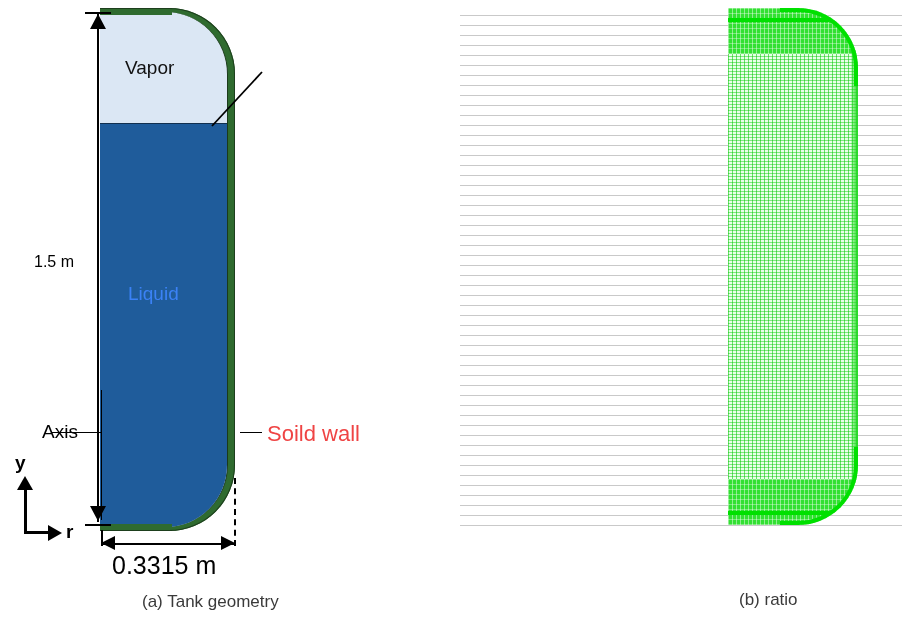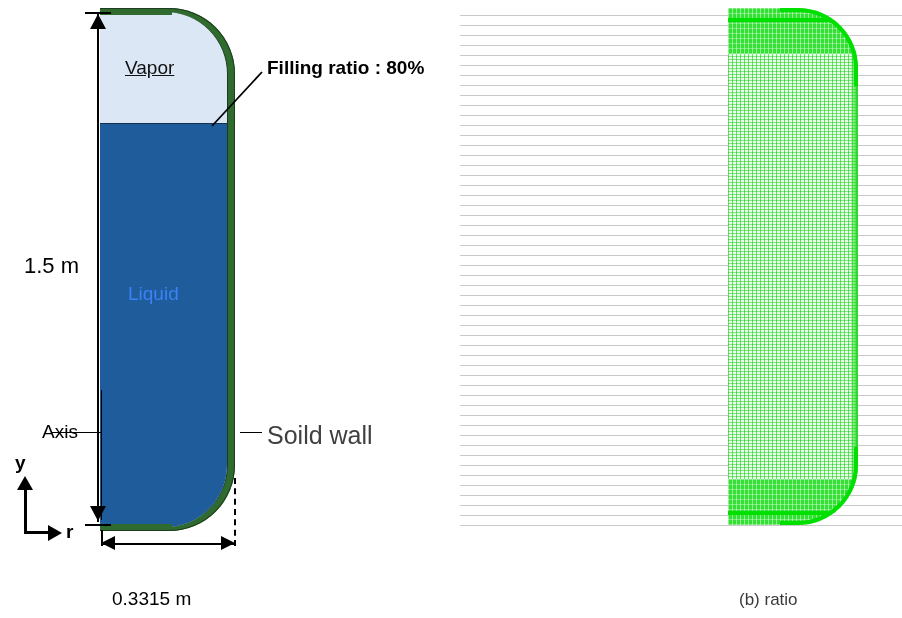--- a/index.html
+++ b/index.html
@@ -88,21 +88,21 @@
     border-bottom: 1.4px solid #1d3f1d;
     box-sizing: border-box;
   }
 
   .region-label {
     position: absolute;
     font-size: 19px;
     color: #111111;
     white-space: nowrap;
   }
-  .region-label.vapor  { left: 125px; top: 57px; color: #111111; text-decoration: underline; }
+  .region-label.vapor  { left: 125px; top: 57px; color: #111111; }
   .region-label.liquid { left: 128px; top: 283px; color: #3b82f6; }
 
   
   .dim-v-line {
     position: absolute;
     left: 97px; top: 14px;
     width: 0; height: 508px;
     border-left: 2px solid #000000;
   }
   .dim-v-tick-top {
@@ -128,22 +128,22 @@
   .arrow-down {
     position: absolute;
     left: 90px; top: 506px;
     width: 0; height: 0;
     border-left: 8px solid transparent;
     border-right: 8px solid transparent;
     border-top: 15px solid #000000;
   }
   .dim-v-label {
     position: absolute;
-    left: 24px; top: 253px;
-    font-size: 22px;
+    left: 34px; top: 253px;
+    font-size: 16px;
     color: #000000;
     white-space: nowrap;
   }
 
   
   .dim-h-line {
     position: absolute;
     left: 103px; top: 543px;
     width: 131px; height: 0;
     border-top: 2px solid #000000;
@@ -172,24 +172,23 @@
   }
   .ext-dashed {
     position: absolute;
     left: 234px; top: 478px;
     width: 0; height: 68px;
     border-left: 2.4px dashed #000000;
   }
   .dim-h-label {
     position: absolute;
     left: 112px; top: 551px;
-    font-size: 19px;
-    color: #000000;
-    white-space: nowrap;
-    margin-top: 37px;
+    font-size: 25px;
+    color: #000000;
+    white-space: nowrap;
   }
 
   
   .axis-leader {
     position: absolute;
     left: 52px; top: 432px;
     width: 50px; height: 0;
     border-top: 1.6px solid #000000;
   }
   .axis-label {
@@ -210,22 +209,22 @@
   
   .wall-leader {
     position: absolute;
     left: 240px; top: 432px;
     width: 22px; height: 0;
     border-top: 1.6px solid #000000;
   }
   .wall-label {
     position: absolute;
     left: 267px; top: 421px;
-    font-size: 25px;
-    color: #404040;
+    font-size: 22px;
+    color: #ef4444;
     white-space: nowrap;
   }
 
   
   .fill-label {
     position: absolute;
     left: 267px; top: 57px;
     font-size: 19px;
     font-weight: bold;
     color: #000000;
@@ -414,21 +413,20 @@
     <div class="axis-centerline"></div>
     <div class="axis-leader"></div>
     <div class="axis-label">Axis</div>
 
     <div class="wall-leader"></div>
     <div class="wall-label">Soild wall</div>
 
     <svg class="abs" style="left:0;top:0;width:460px;height:618px;overflow:visible;">
       <line x1="262" y1="72" x2="212" y2="126" stroke="#000000" stroke-width="1.8"></line>
     </svg>
-    <div class="fill-label">Filling ratio : 80%</div>
 
     <div class="coord-vline"></div>
     <div class="coord-hline"></div>
     <div class="coord-arrow-y"></div>
     <div class="coord-arrow-r"></div>
     <div class="coord-label-y">y</div>
     <div class="coord-label-r">r</div>
   </div>
 
   <div id="panel-b">
@@ -438,15 +436,16 @@
       <div class="mesh-band top"></div>
       <div class="mesh-band bottom"></div>
       <div class="mesh-edge-h top"></div>
       <div class="mesh-edge-h bottom"></div>
       <div class="mesh-edge-v"></div>
       <div class="mesh-corner tr"></div>
       <div class="mesh-corner br"></div>
     </div>
   </div>
 
+  <div class="caption" id="caption-a">(a) Tank geometry</div>
   <div class="caption" id="caption-b">(b) ratio</div>
 
 </div>
 
 </body></html>

